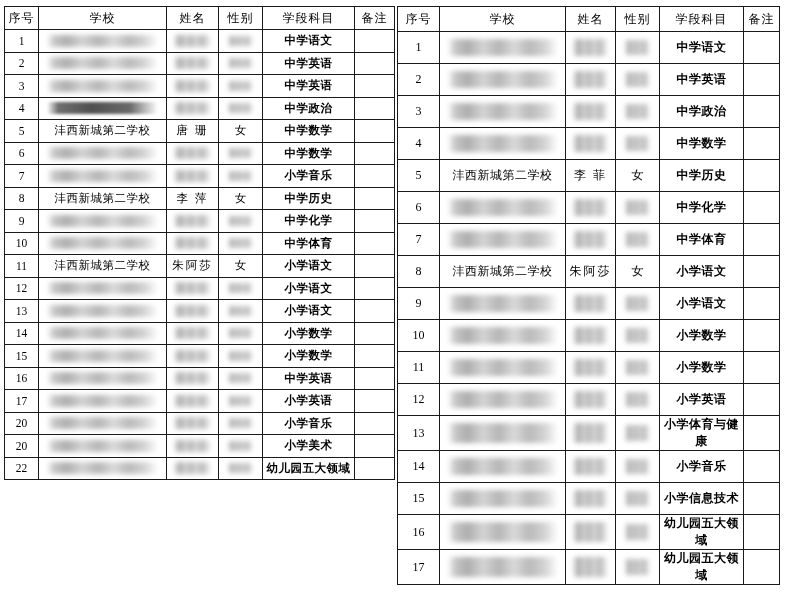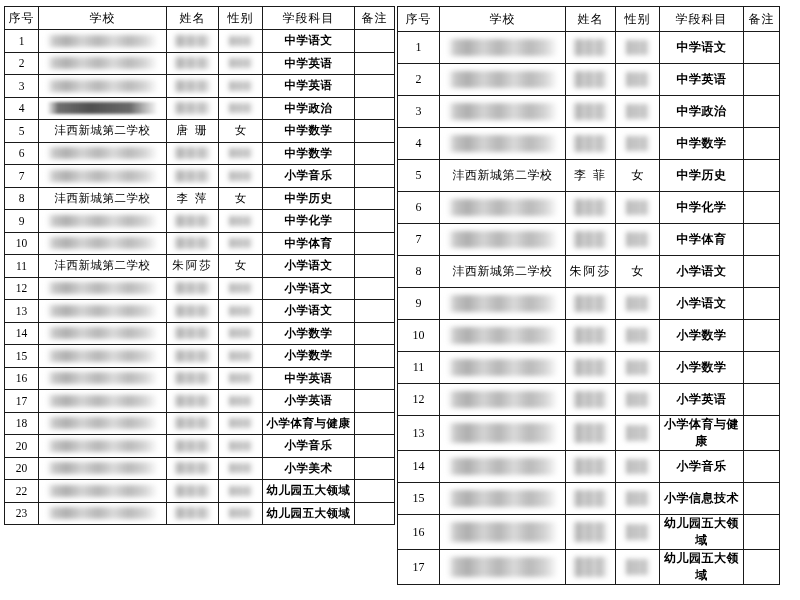--- a/index.html
+++ b/index.html
@@ -271,53 +271,37 @@
           </tr>
           <tr>
             <td class="no">17</td>
             <td class="school blur"></td>
             <td class="name blur sm"></td>
             <td class="sex blur xs"></td>
             <td class="subj">小学英语</td>
             <td class="note"></td>
           </tr>
           <tr>
-            <td class="no">18</td>
-            <td class="school blur"></td>
-            <td class="name blur sm"></td>
-            <td class="sex blur xs"></td>
-            <td class="subj">小学体育与健康</td>
-            <td class="note"></td>
-          </tr>
-          <tr>
             <td class="no">20</td>
             <td class="school blur"></td>
             <td class="name blur sm"></td>
             <td class="sex blur xs"></td>
             <td class="subj">小学音乐</td>
             <td class="note"></td>
           </tr>
           <tr>
             <td class="no">20</td>
             <td class="school blur"></td>
             <td class="name blur sm"></td>
             <td class="sex blur xs"></td>
             <td class="subj">小学美术</td>
             <td class="note"></td>
           </tr>
           <tr>
             <td class="no">22</td>
-            <td class="school blur"></td>
-            <td class="name blur sm"></td>
-            <td class="sex blur xs"></td>
-            <td class="subj">幼儿园五大领域</td>
-            <td class="note"></td>
-          </tr>
-          <tr>
-            <td class="no">23</td>
             <td class="school blur"></td>
             <td class="name blur sm"></td>
             <td class="sex blur xs"></td>
             <td class="subj">幼儿园五大领域</td>
             <td class="note"></td>
           </tr>
         </tbody>
     </table>
   </div>
 

